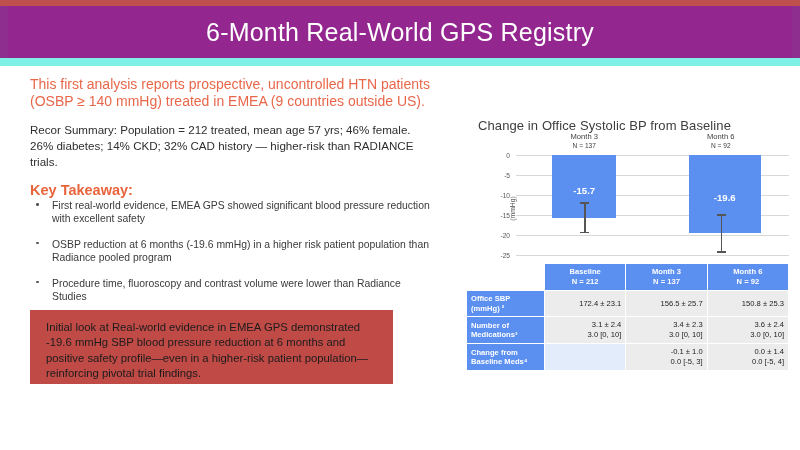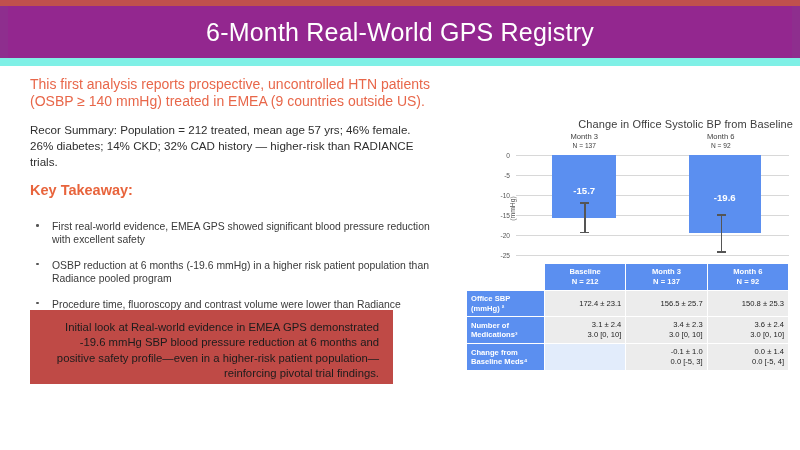--- a/index.html
+++ b/index.html
@@ -62,21 +62,21 @@
     font-size: 11.6px;
     line-height: 16px;
     width: 405px;
   }
   .takeaway-head {
     margin-top: 12px;
     color: #e8643c;
     font-size: 14.5px;
     font-weight: bold;
   }
-  .bullets { margin-top: 22px; }
+  .bullets { margin-top: 1px; }
   .bullet {
     position: relative;
     padding-left: 22px;
     margin-bottom: 12px;
     color: #3a3a3a;
     font-size: 10.4px;
     line-height: 13.4px;
     width: 400px;
   }
   .bullet .dot {
@@ -87,31 +87,30 @@
   .callout {
     position: absolute; left: 30px; top: 310px;
     width: 363px; height: 74px;
     background: #bf4a46;
     padding: 10px 14px 10px 16px;
   }
   .callout-text {
     color: #1c1c1c;
     font-size: 11.3px;
     line-height: 15.4px;
-    text-align: right;
   }
 
   
   .chart-wrap {
     position: absolute; left: 478px; top: 118px;
     width: 315px; height: 140px;
   }
   .chart-title {
-    text-align: right;
-    font-size: 11px;
+    text-align: left;
+    font-size: 13px;
     color: #3d3d3d;
     letter-spacing: 0.1px;
   }
   .col-heads {
     position: absolute; left: 38px; top: 14px;
     width: 273px; height: 24px;
     display: flex;
   }
   .col-head {
     flex: 1; text-align: center;

